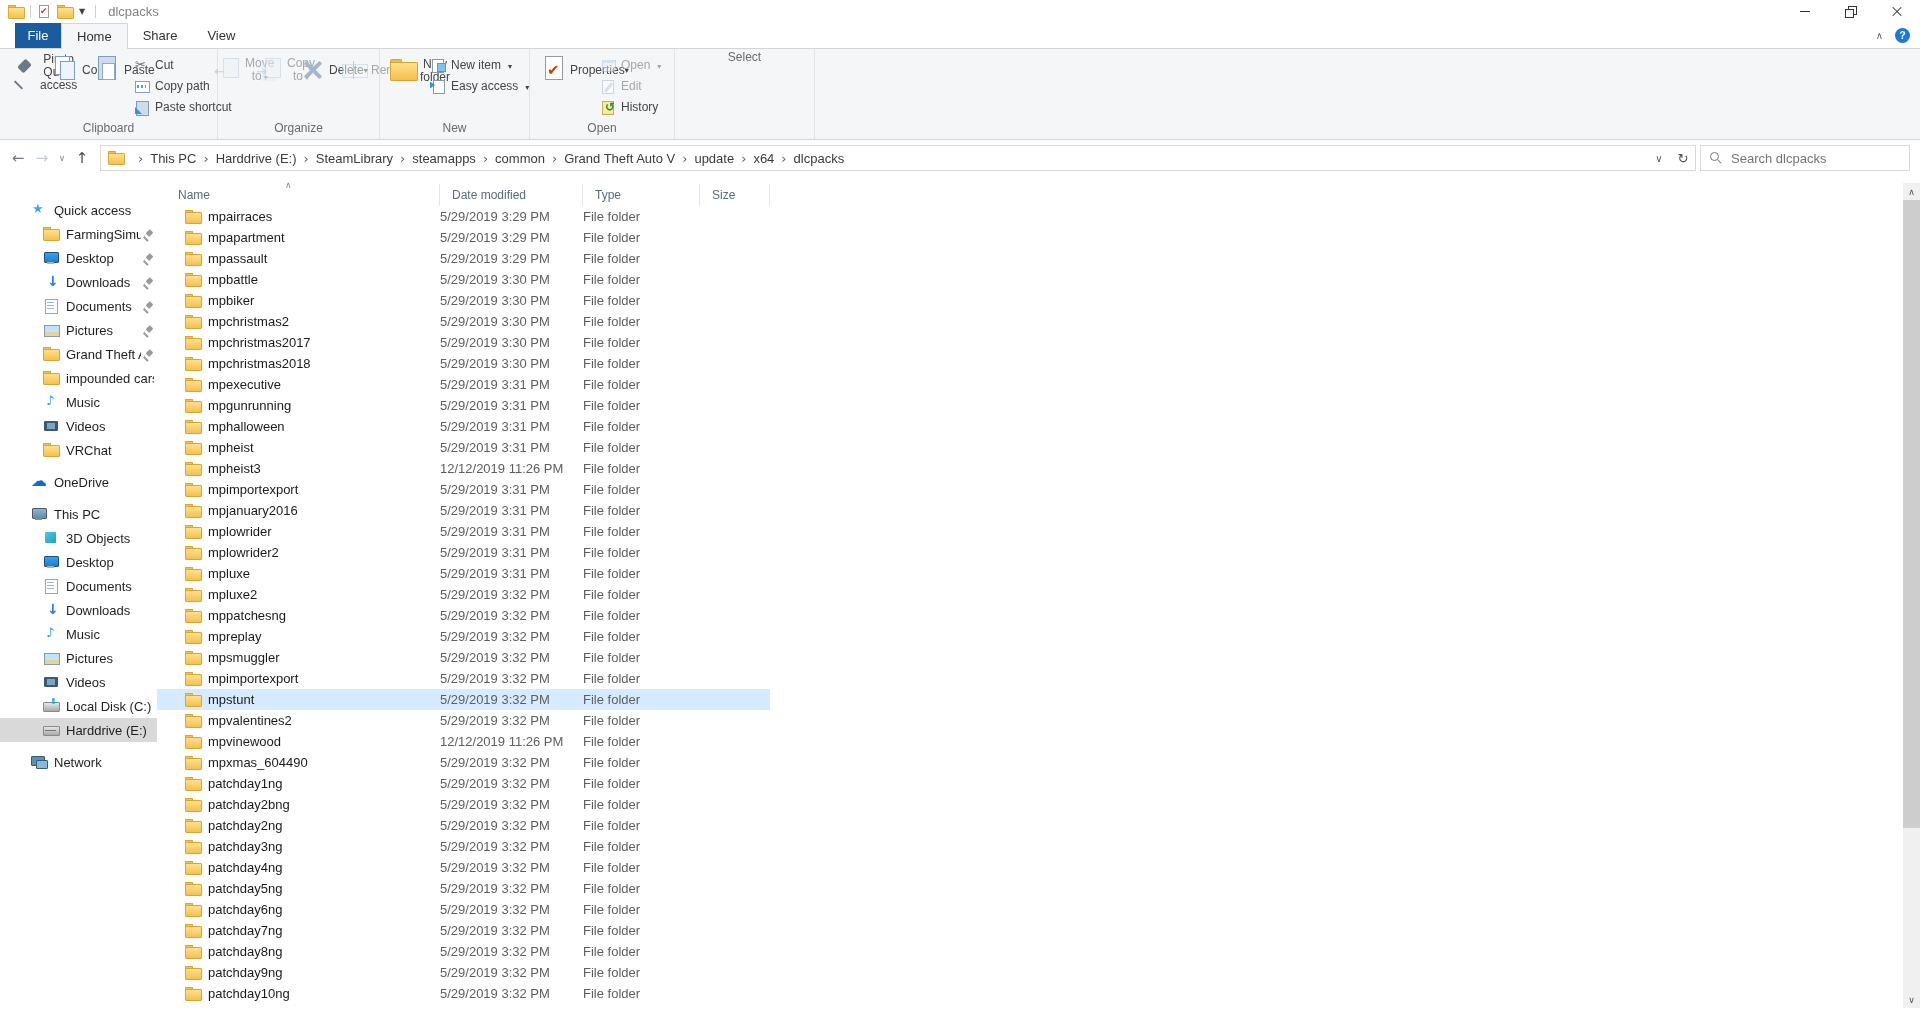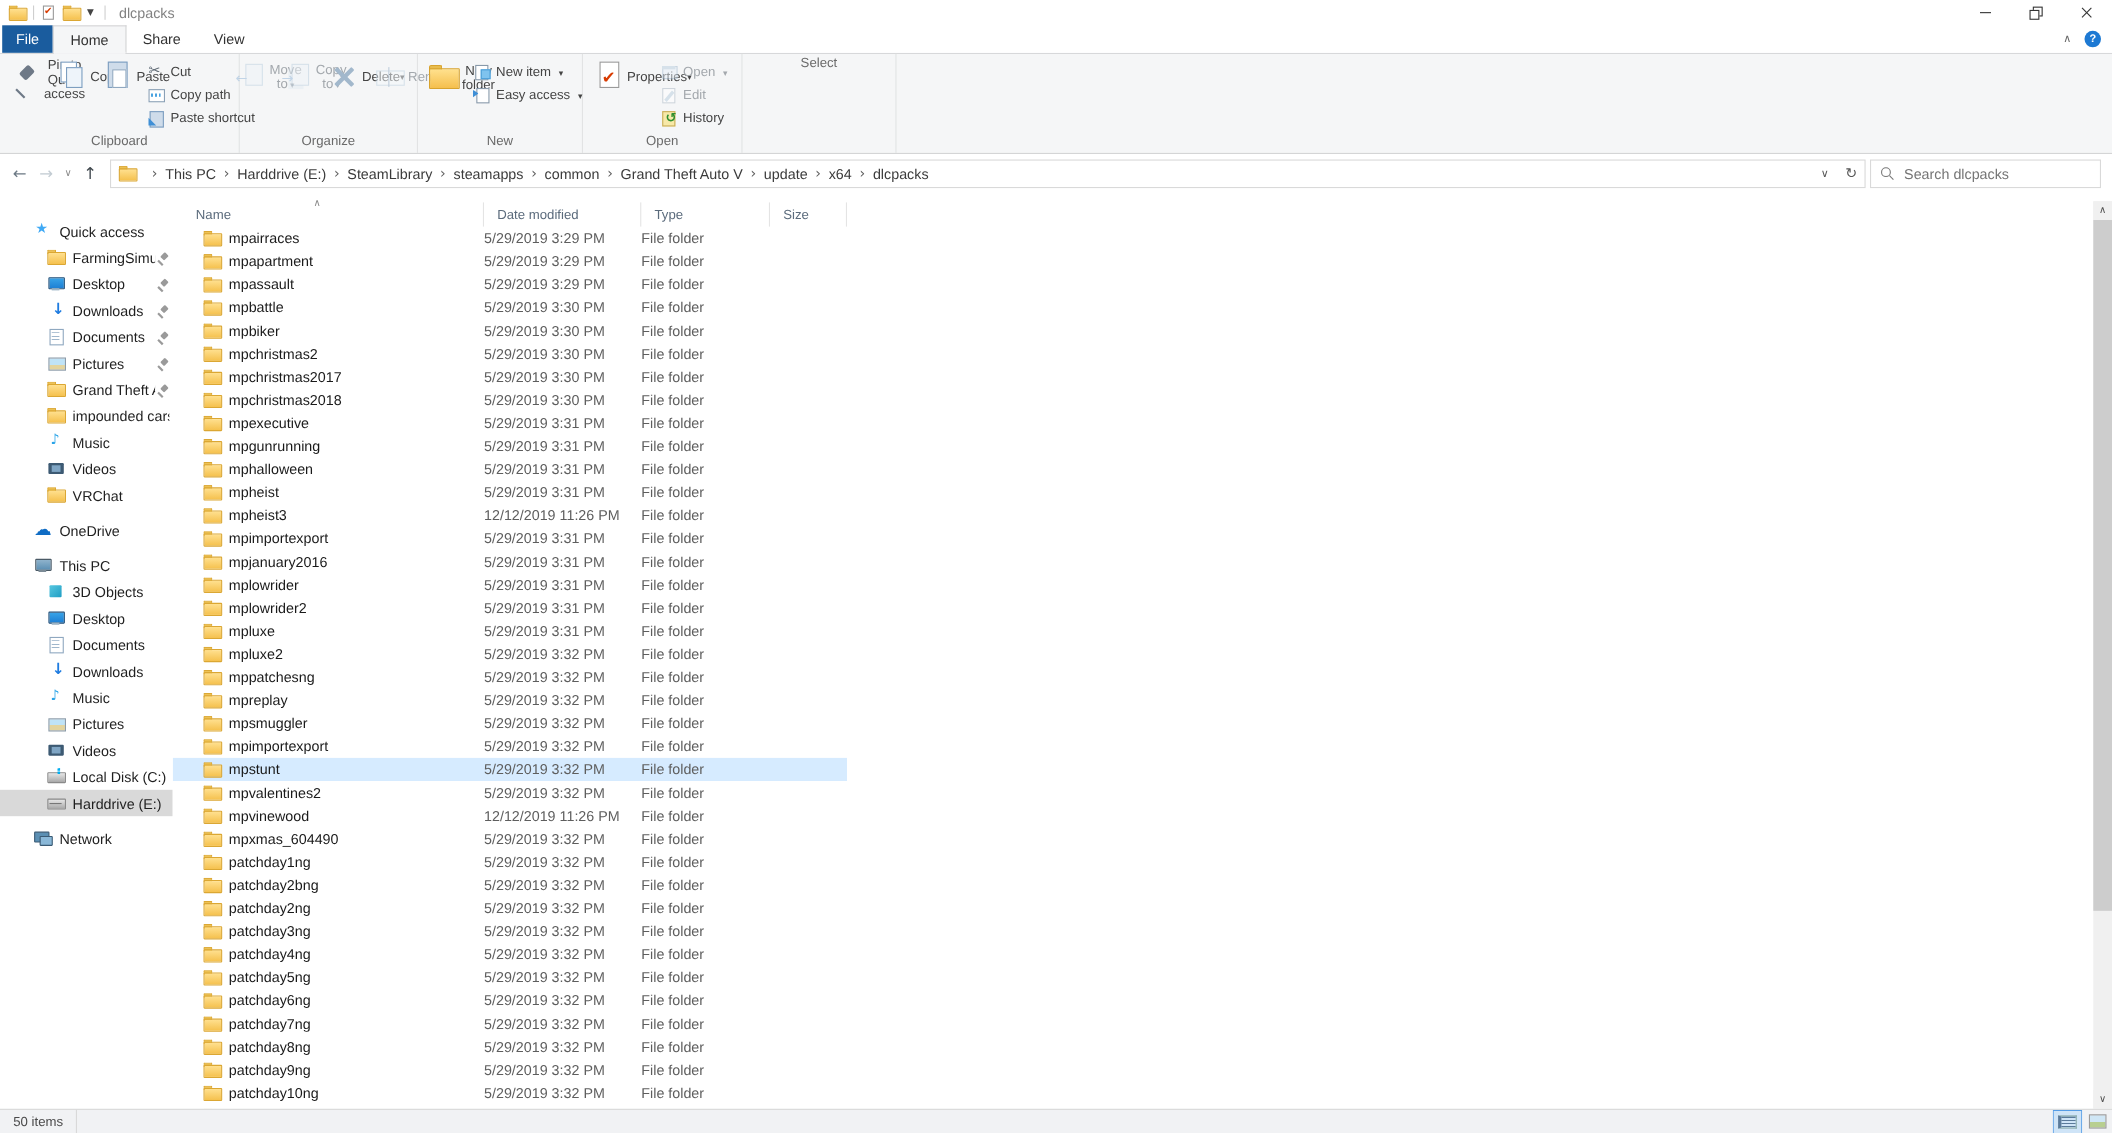--- a/index.html
+++ b/index.html
@@ -16,21 +16,21 @@
   .wc{width:46px;height:23px;display:flex;align-items:center;justify-content:center;position:relative}
   .wc-min::before{content:"";width:10px;height:1px;background:#333}
   .wc-rest{position:relative}
   .wc-rest::before{content:"";position:absolute;top:6px;left:20px;width:7px;height:7px;border:1px solid #333}
   .wc-rest::after{content:"";position:absolute;top:9px;left:17px;width:7px;height:7px;border:1px solid #333;background:#fff}
   .wc-close::before,.wc-close::after{content:"";position:absolute;width:12px;height:1px;background:#333;top:11px;left:17px}
   .wc-close::before{transform:rotate(45deg)}.wc-close::after{transform:rotate(-45deg)}
 
   
   .tabsrow{height:25px;background:#fff;display:flex;align-items:flex-end;position:relative;z-index:3}
-  .tab-file{width:46px;height:25px;background:#1a5c9e;color:#fff;font-size:13px;display:flex;align-items:center;justify-content:center;margin-left:2px}
+  .tab-file{width:46px;height:25px;background:#1a5c9e;color:#fff;font-size:13px;display:flex;align-items:center;justify-content:center;margin-left:15px}
   .tab{height:25px;padding:0 15px;font-size:13px;color:#323232;display:flex;align-items:center}
   .tab.active{background:#f5f6f7;border:1px solid #d4d5d6;border-bottom:none;position:relative}
   .tab.active::after{content:"";position:absolute;left:0;right:0;bottom:-1px;height:2px;background:#f5f6f7}
   .tabsrow-right{margin-left:auto;display:flex;align-items:center;gap:12px;padding-right:10px;height:25px}
   .rib-collapse{font-family:"DejaVu Sans",sans-serif;font-size:10px;color:#666}
   .help-btn{width:15px;height:15px;border-radius:50%;background:#1d79d3;color:#fff;font-size:10px;font-weight:bold;display:flex;align-items:center;justify-content:center}
 
   
   .ribbon{height:92px;background:#f5f6f7;border-top:1px solid #d4d5d6;border-bottom:1px solid #d4d5d6;display:flex;position:relative;z-index:2}
   .rgroup{display:flex;flex-direction:column;border-right:1px solid #e2e3e4}
@@ -862,22 +862,14 @@
         </div>
     </div>
 
     <div class="vscroll">
       <div class="vs-arrow">∧</div>
       <div class="vs-thumb"></div>
       <div class="vs-arrow vs-down">∨</div>
     </div>
   </div>
 
-  <div class="statusbar">
-    <span class="sb-count">50 items</span>
-    <span class="sb-sep"></span>
-    <div class="sb-right">
-      <span class="sb-toggle active tg-details"></span>
-      <span class="sb-toggle tg-thumbs"></span>
-    </div>
-  </div>
 
 </div>
 
 </body></html>

